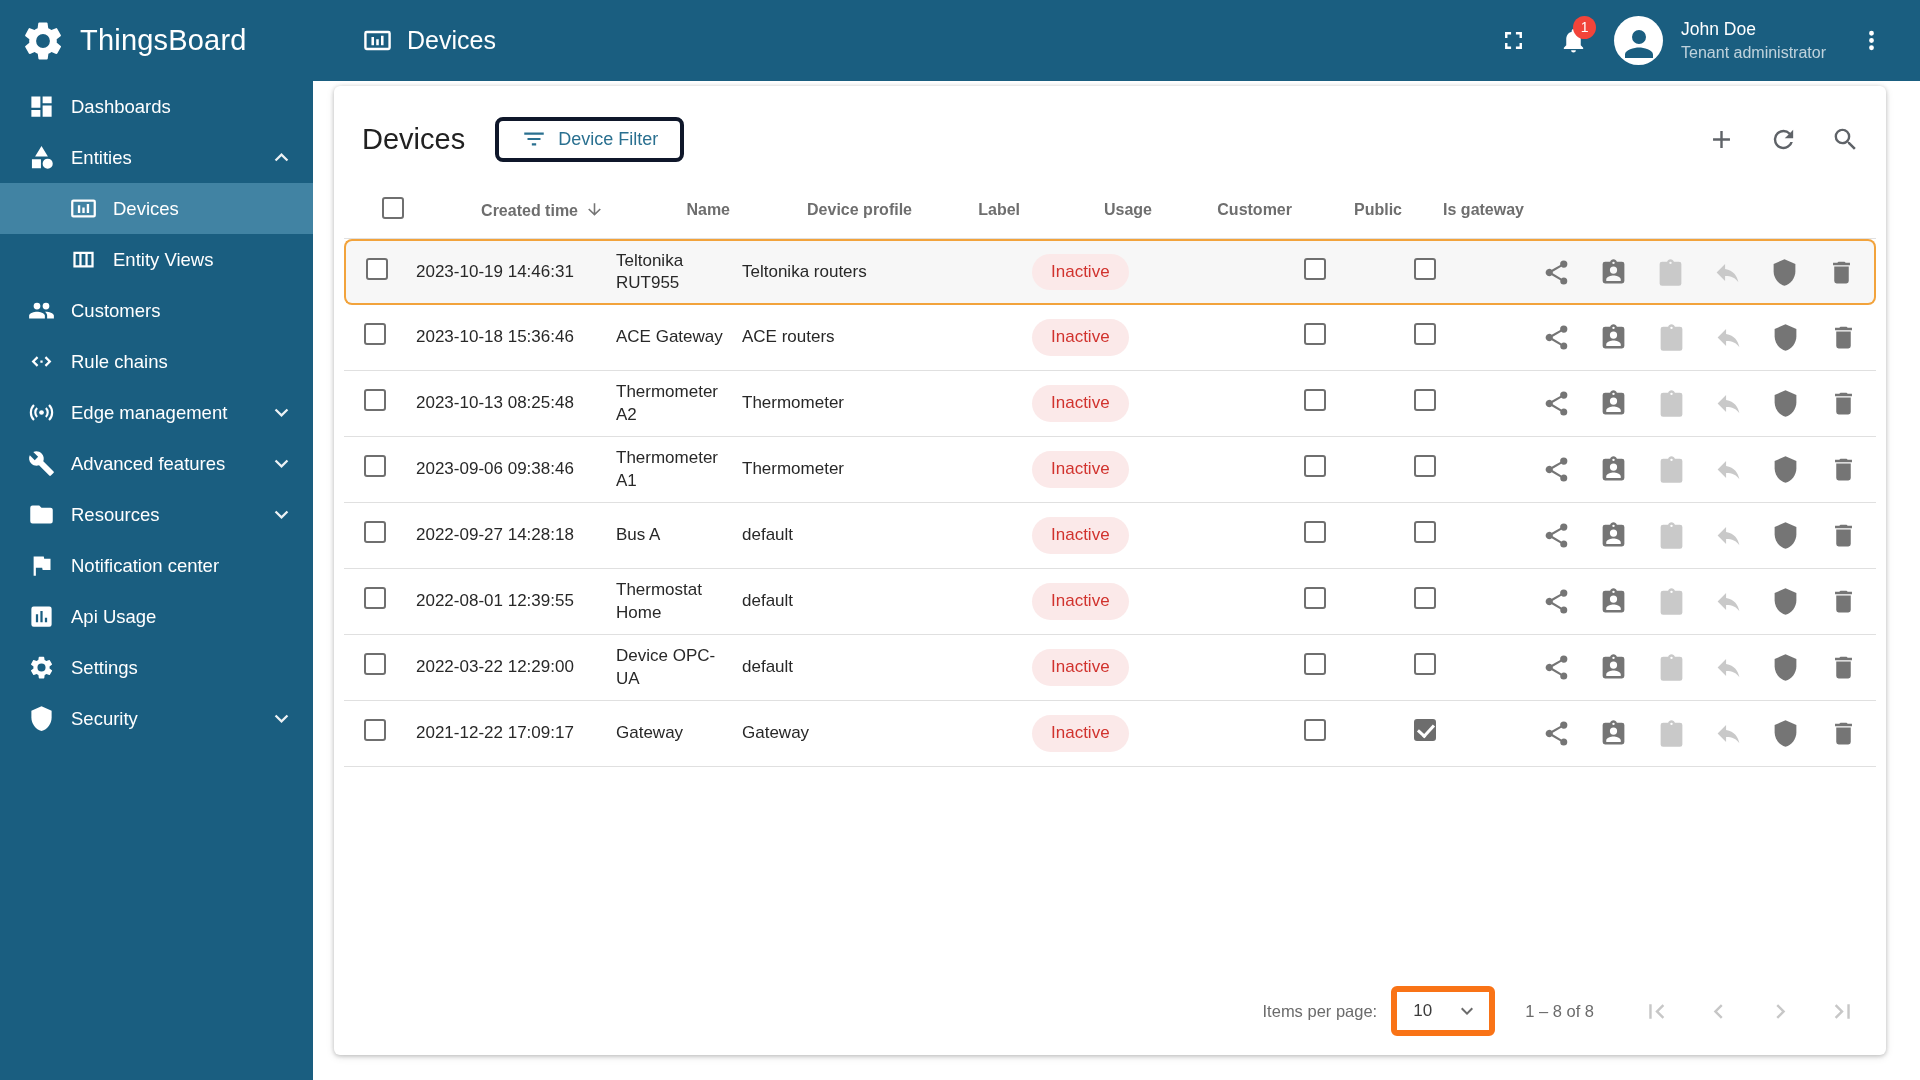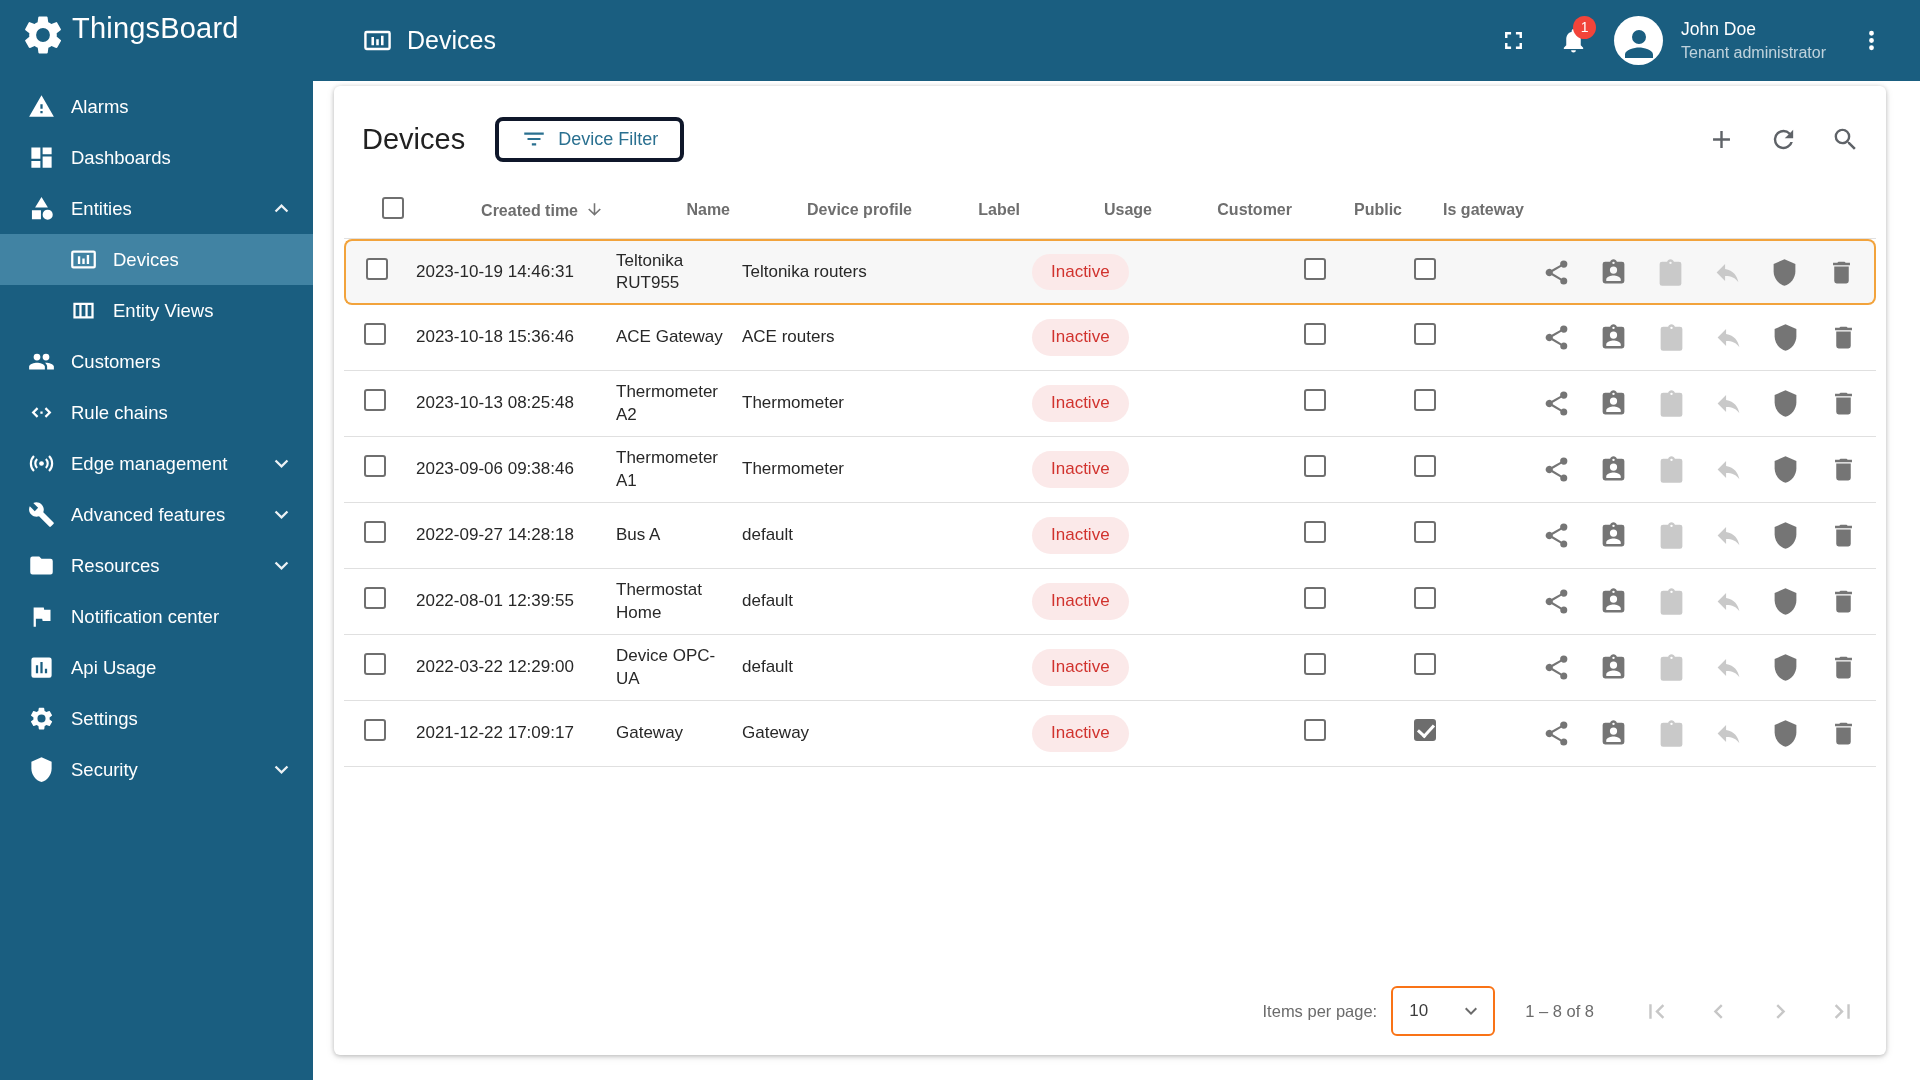--- a/index.html
+++ b/index.html
@@ -10,21 +10,21 @@
   --inactive-bg:#fbe9e9;
 }
 *{box-sizing:border-box;margin:0;padding:0}
 html,body{width:1920px;height:1080px}
 body{font-family:"Liberation Sans","DejaVu Sans",sans-serif;background:#fff;overflow:hidden;color:#282828}
 button{font-family:inherit;background:none;border:0}
 .ic{width:29px;height:29px;fill:currentColor;flex-shrink:0}
 .app{display:flex;width:1920px;height:1080px}
 
 .sidebar{width:313px;background:var(--primary);color:#fff;flex-shrink:0;display:flex;flex-direction:column;overflow:hidden}
-.logo{height:81px;display:flex;gap:6px;padding:12px 20px;flex-shrink:0;cursor:pointer}
+.logo{height:81px;display:flex;align-items:center;gap:14px;padding:0 20px;flex-shrink:0;cursor:pointer}
 .logo .ic{width:46px;height:46px}
 .brand-text{font-size:29px;font-weight:500;letter-spacing:.2px}
 .nav{display:flex;flex-direction:column}
 .nav-item{height:51px;display:flex;align-items:center;gap:16px;padding:0 18px 0 28px;font-size:18.5px;cursor:pointer;white-space:nowrap}
 .nav-item .ic{width:27px;height:27px}
 .nav-item.sub{padding-left:70px}
 .nav-item.selected{background:var(--selected)}
 .nav-item .chev{margin-left:auto;width:27px;height:27px;opacity:.92}
 .chev.up{transform:rotate(180deg)}
 
@@ -66,21 +66,21 @@
 .badge{display:inline-block;background:var(--inactive-bg);color:var(--inactive-text);padding:7px 19px;border-radius:20px;font-size:17px}
 tr.highlighted td{background:#f7f7f7;border-top:2.5px solid var(--highlight);border-bottom:2.5px solid var(--highlight)}
 tr.highlighted td:first-child{border-left:2.5px solid var(--highlight);border-top-left-radius:8px;border-bottom-left-radius:8px}
 tr.highlighted td:last-child{border-right:2.5px solid var(--highlight);border-top-right-radius:8px;border-bottom-right-radius:8px}
 .row-actions{display:flex;align-items:center;gap:16px}
 .act-btn{width:44px;height:44px;border-radius:50%;display:flex;align-items:center;justify-content:center;color:#757575;cursor:pointer}
 .act-btn.disabled{color:#c9c9c9;cursor:default}
 
 .flex-spacer{flex:1}
 .paginator{display:flex;align-items:center;justify-content:flex-end;padding:10px 18px 18px 0;color:#6b6b6b;font-size:16.5px;flex-shrink:0}
-.ipp-select{display:flex;align-items:center;justify-content:space-between;width:104px;height:50px;border:2px solid #f97316;border-radius:6px;margin:0 30px 0 14px;padding:0 10px 0 16px;font-size:17px;color:#3c3c3c;cursor:pointer}
+.ipp-select{display:flex;align-items:center;justify-content:space-between;width:104px;height:50px;border:6px solid #f97316;border-radius:6px;margin:0 30px 0 14px;padding:0 10px 0 16px;font-size:17px;color:#3c3c3c;cursor:pointer}
 .ipp-select .ic{width:24px;height:24px;color:#6b6b6b}
 .range{margin-right:36px}
 .pg-group{display:flex;align-items:center;gap:10px}
 .pg-btn{width:52px;height:52px;border-radius:50%;display:flex;align-items:center;justify-content:center;color:#c7c7c7;cursor:default}
 </style>
 </head>
 <body>
 
 <svg xmlns="http://www.w3.org/2000/svg" style="position:absolute;width:0;height:0" aria-hidden="true">
     <defs>
@@ -199,26 +199,20 @@
 <div class="app">
 
   <aside class="sidebar">
     <div class="logo">
       <svg class="ic">
           <use href="#i-settings"></use>
         </svg>
       <span class="brand-text">ThingsBoard</span>
     </div>
     <nav class="nav">
-        <div class="nav-item">
-          <svg class="ic ">
-            <use href="#i-alarm"></use>
-          </svg>
-          <span class="nav-label">Alarms</span>
-        </div>
         <div class="nav-item">
           <svg class="ic ">
             <use href="#i-dashboards"></use>
           </svg>
           <span class="nav-label">Dashboards</span>
         </div>
         <div class="nav-item">
           <svg class="ic ">
             <use href="#i-entities"></use>
           </svg>

